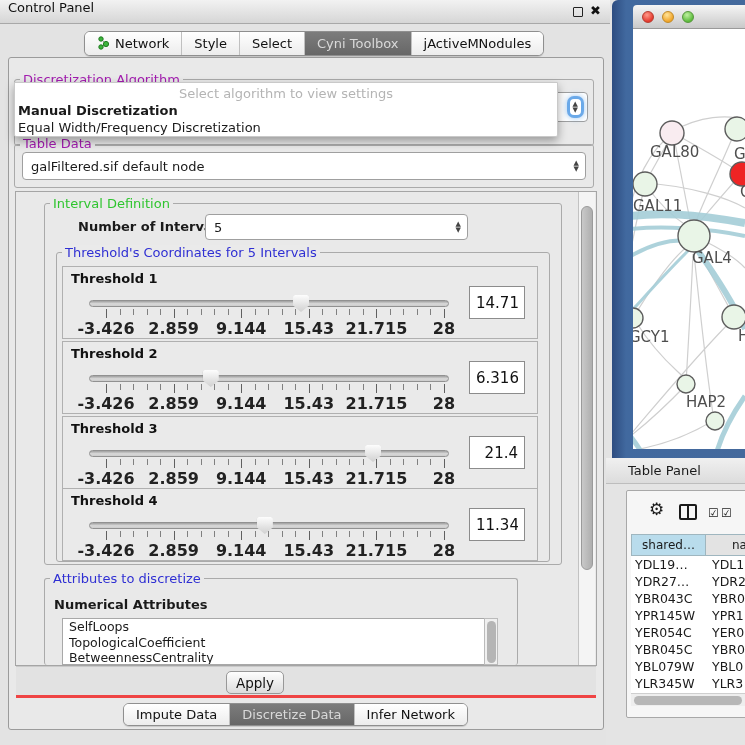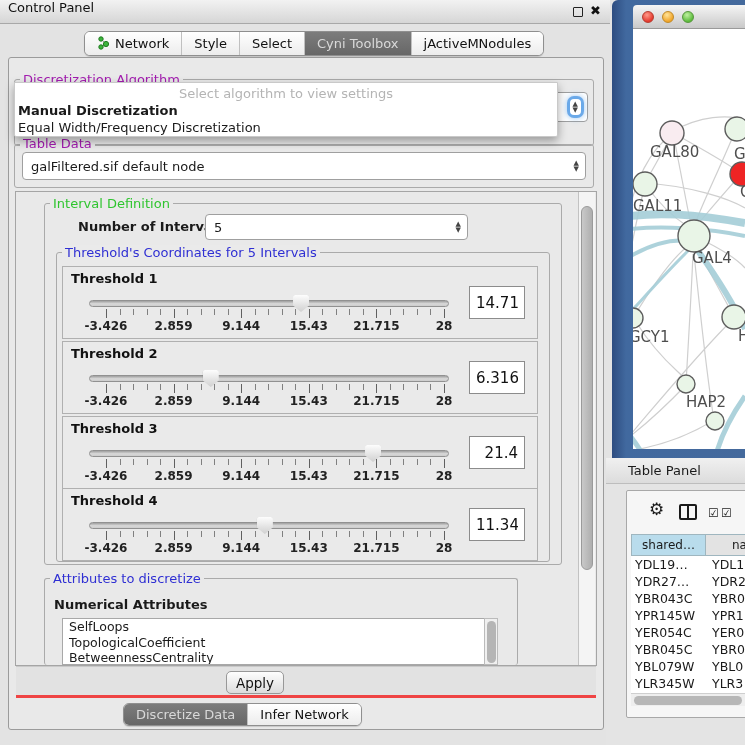--- a/index.html
+++ b/index.html
@@ -62,21 +62,21 @@
     background:linear-gradient(#9f9f9f,#d9d9d9 55%,#cccccc); border:1px solid #919191; }
   .handle { position:absolute; top:28px; width:16px; height:17px;
     background:linear-gradient(#fdfdfd,#d0d0d0);
     clip-path:polygon(50% 100%,0 62%,0 10%,12% 0,88% 0,100% 10%,100% 62%);
     filter:drop-shadow(0 0 1px #6f6f6f); }
   .minor-ticks { position:absolute; left:43px; top:42px; width:339px; height:6px;
     background:repeating-linear-gradient(to right,#808080 0 1px,transparent 1px 13.52px); }
   .scale-row { position:absolute; left:0; top:0; width:100%; height:100%; }
   .majtick { position:absolute; top:42px; width:1px; height:9px; background:#606060; }
   .scalelbl { position:absolute; top:52px; width:64px; text-align:center;
-    font-size:12px; font-weight:bold; color:#222; }
+    font-size:16px; font-weight:bold; color:#222; }
   .tvalue { position:absolute; left:406px; top:19px; width:56px; height:33px; background:#fff;
     border:1px solid #8c8c8c; font-family:inherit; font-size:15px; text-align:right;
     padding:0 6px; color:#111; }
 
   #attr-list { position:absolute; left:62px; top:618px; width:436px; height:47px;
     background:#fff; border:1px solid #a8a8a8; overflow:hidden; }
   .attr-item { height:15.5px; padding-left:6px; font-size:12.5px; white-space:nowrap; }
   #attr-scroll { position:absolute; left:484px; top:618px; width:14px; height:47px;
     background:#f0f0f0; border:1px solid #bbb; }
   #attr-scroll .thumb { position:absolute; left:1.5px; top:2px; width:9px; height:42px;
@@ -294,20 +294,23 @@
     </div>
   <div class="abs" id="attr-scroll">
       <div class="thumb"></div>
     </div>
 
   <div class="abs" id="apply-strip">
     <button id="apply-btn">Apply</button>
   </div>
 
   <div class="abs segbar" id="tabs-bottom">
+    <div class="seg">
+        <span>Impute Data</span>
+      </div>
     <div class="seg sel">
         <span>Discretize Data</span>
       </div>
     <div class="seg">
         <span>Infer Network</span>
       </div>
   </div>
 
   <div class="abs" id="algo-popup">
     <div id="algo-prompt">Select algorithm to view settings</div>

